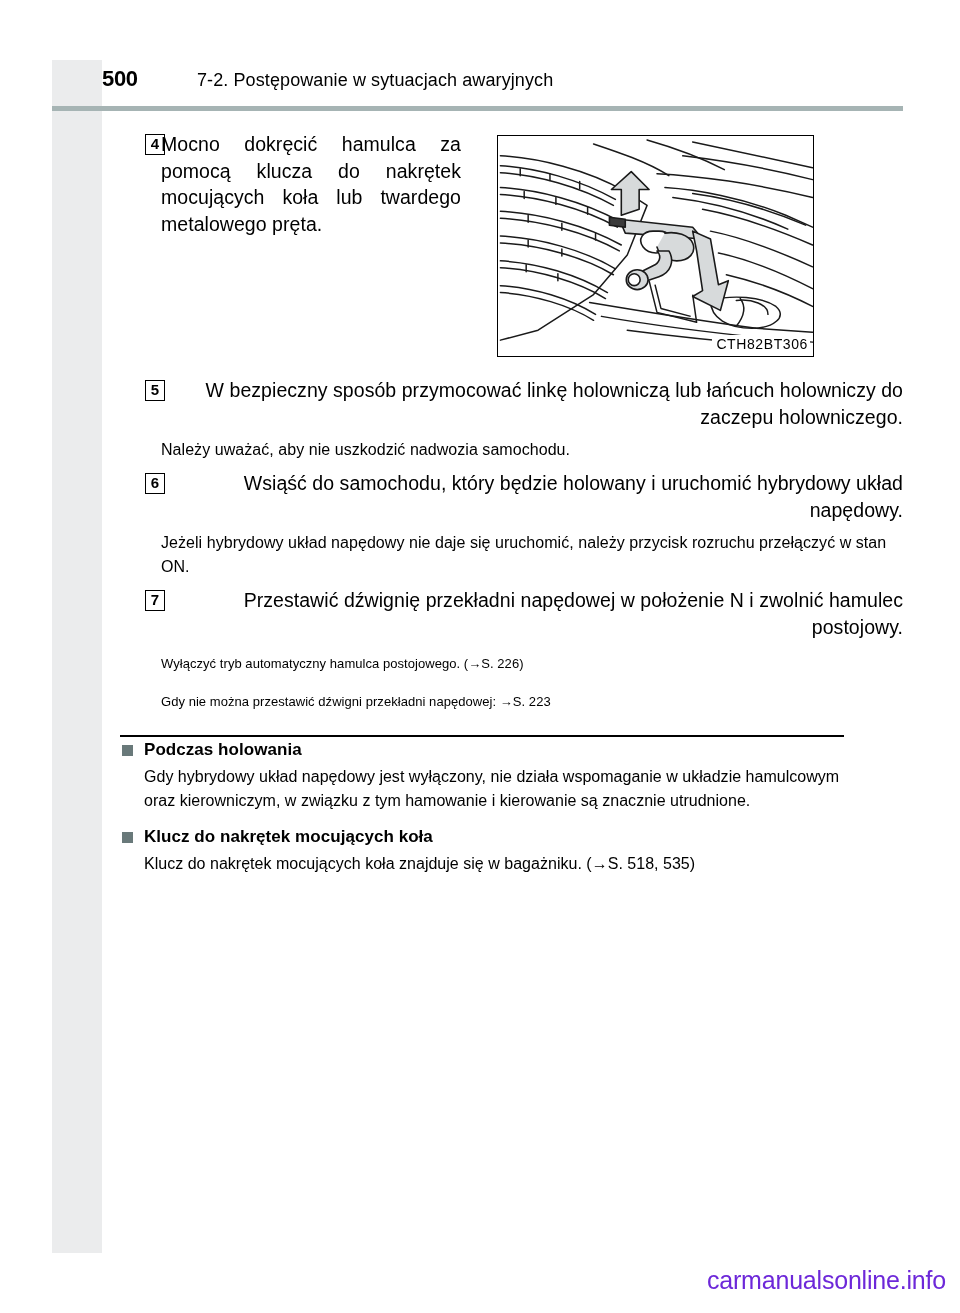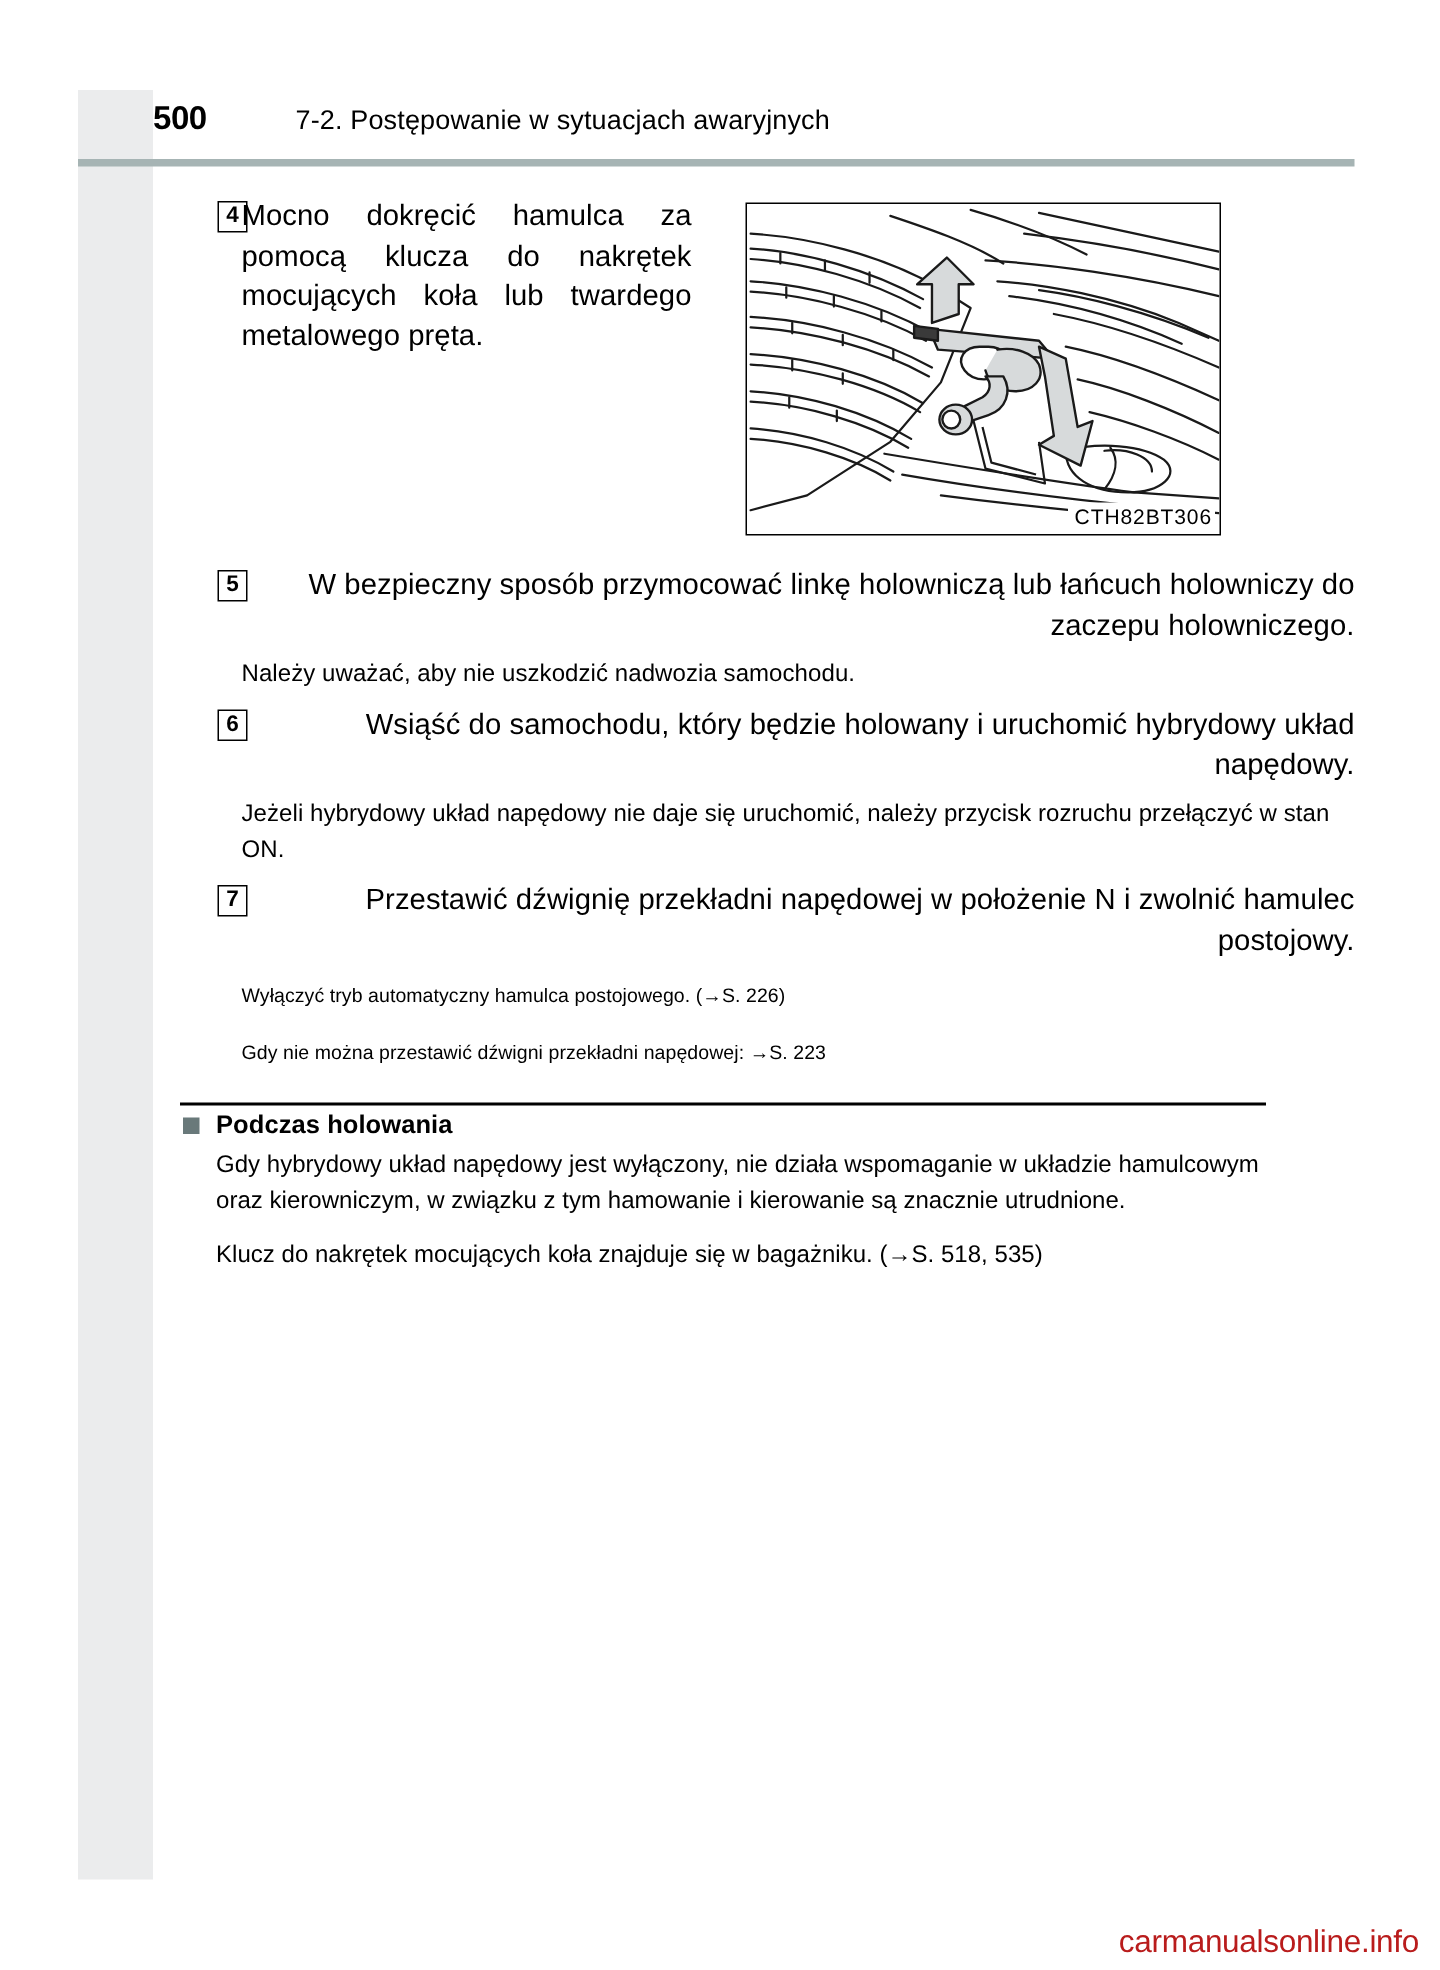--- a/index.html
+++ b/index.html
@@ -186,23 +186,23 @@
     line-height: 24px;
     letter-spacing: 0.02px;
     width: 700px;
   }
   .note-gap { height: 12px; }
 
   
   .watermark {
     position: absolute;
     right: 14px;
-    bottom: 6px;
-    font-size: 21px;
-    color: #b91c1c;
+    bottom: 18px;
+    font-size: 25px;
+    color: #6d28d9;
     letter-spacing: -0.2px;
   }
 </style>
 </head>
 <body>
 
 <div class="margin-strip"></div>
 
 <div class="page-header">
   <div class="page-number">500</div>
@@ -328,18 +328,22 @@
 
   <div class="notes">
     <div class="note-heading">
       <span class="note-bullet"></span>
       <span>Podczas holowania</span>
     </div>
     <div class="note-body">Gdy hybrydowy układ napędowy jest wyłączony, nie działa wspomaganie w układzie hamulcowym oraz kierowniczym, w związku z tym hamowanie i kierowanie są znacznie utrudnione.</div>
 
     <div class="note-gap"></div>
 
+    <div class="note-heading">
+      <span class="note-bullet"></span>
+      <span>Klucz do nakrętek mocujących koła</span>
+    </div>
     <div class="note-body">Klucz do nakrętek mocujących koła znajduje się w bagażniku. (→S. 518, 535)</div>
   </div>
 
 </div>
 
 <div class="watermark">carmanualsonline.info</div>
 
 </body></html>

